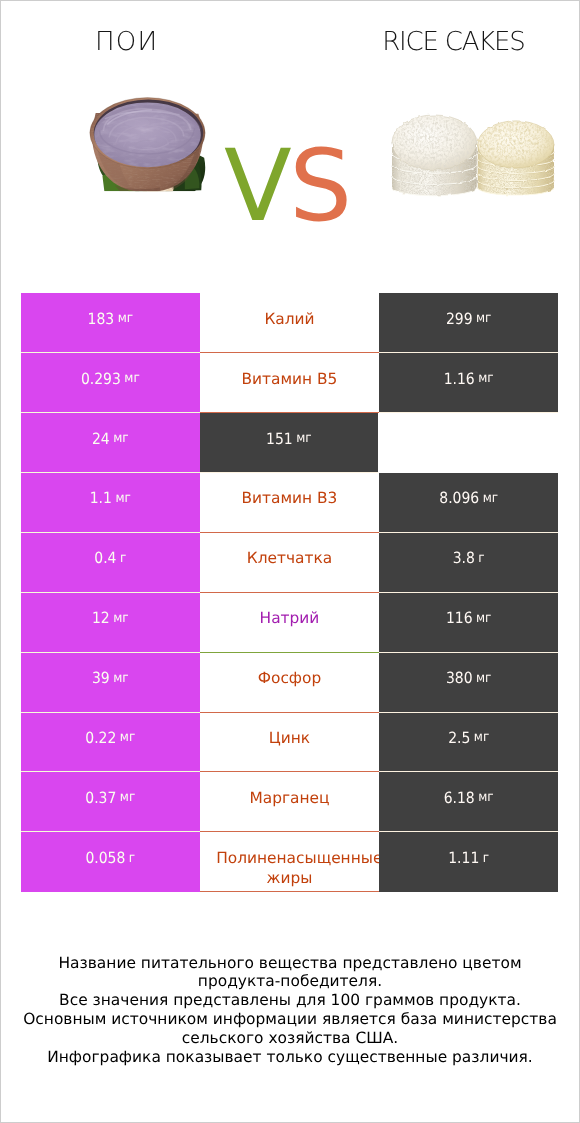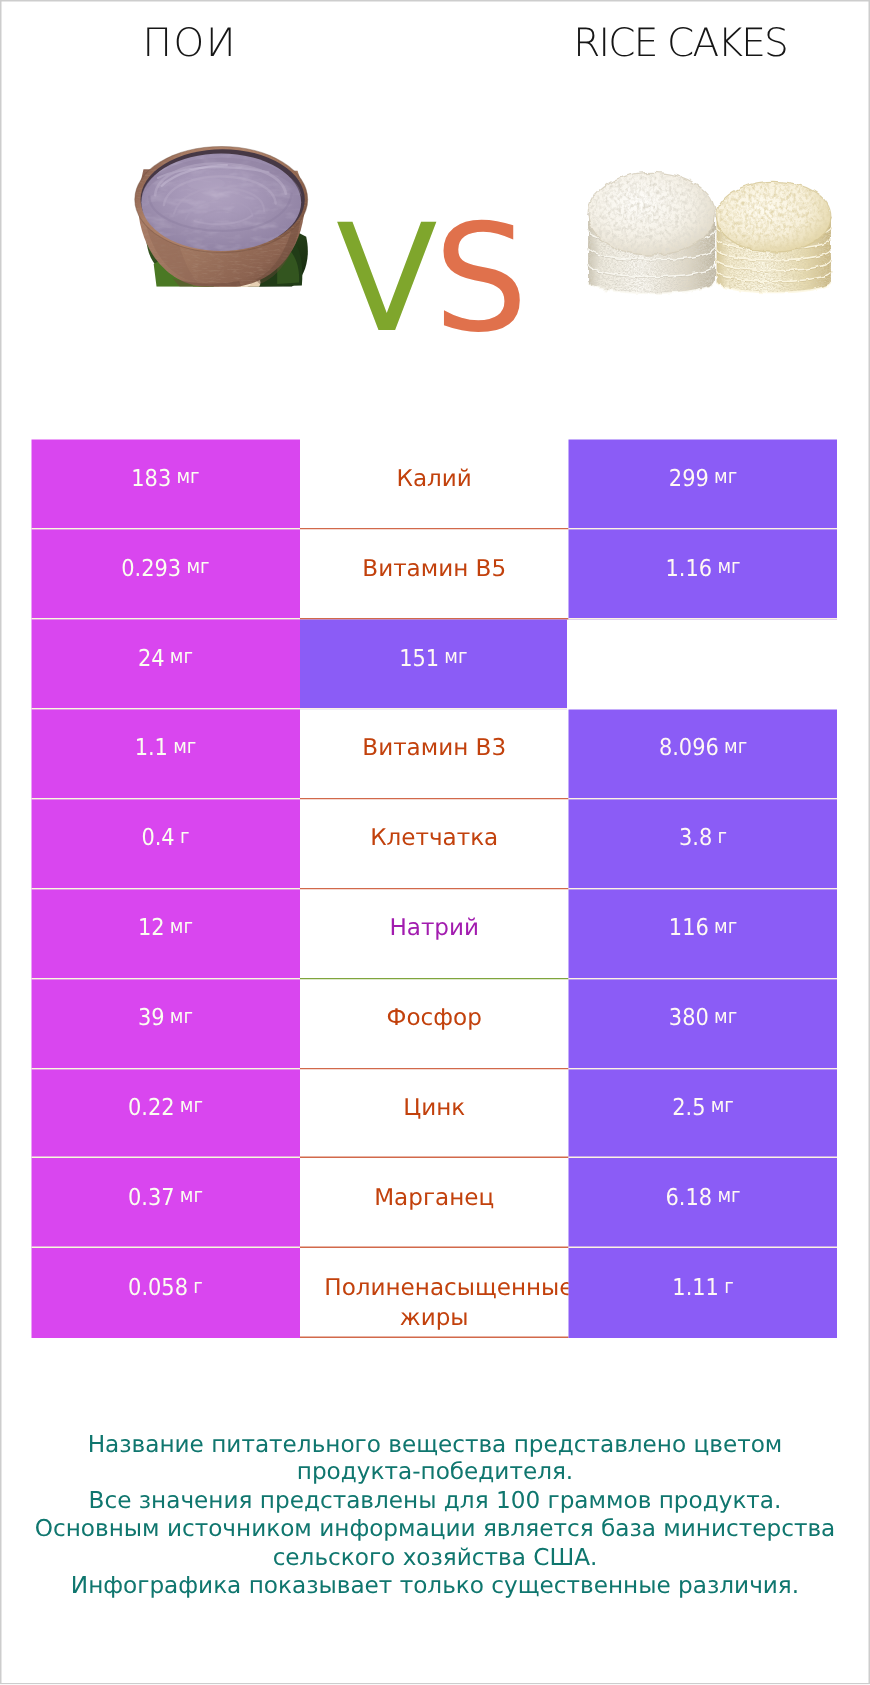--- a/index.html
+++ b/index.html
@@ -18,21 +18,21 @@
     background:#fff;
     overflow:hidden;
   }
   .pageborder{
     position:absolute;left:0;top:0;width:580px;height:1123px;
     box-sizing:border-box;border:1px solid #cdcdcd;
     pointer-events:none;z-index:5;
   }
   
   .hdr{position:absolute;left:0;top:0;width:580px;height:270px;}
-  .ttl{position:absolute;top:16px;font-size:26px;color:#161616;font-weight:200;
+  .ttl{position:absolute;top:29px;font-size:26px;color:#161616;font-weight:200;
        font-family:"DejaVu Sans",sans-serif;
        letter-spacing:-1.2px;white-space:nowrap;text-align:center;line-height:26px;}
   .ttl-l{left:6px;width:240px;letter-spacing:1.2px;text-indent:1.2px;}
   .ttl-r{left:334px;width:240px;text-indent:-1.2px;}
   .vs{position:absolute;left:218px;top:142px;width:140px;text-align:center;
       font-family:"DejaVu Sans",sans-serif;
       font-size:99px;font-weight:400;line-height:90px;letter-spacing:-2.5px;
       text-indent:-2.5px;}
   .vs .v{color:#7fa62c;}
   .vs .s{color:#e0714c;}
@@ -46,32 +46,32 @@
   .cell{display:flex;align-items:center;justify-content:center;
         box-sizing:border-box;font-size:15.5px;white-space:nowrap;
         padding-bottom:8px;
         font-family:"DejaVu Sans Condensed","DejaVu Sans",sans-serif;}
   .c-left{width:178.6px;color:#fbfff0;background:#d946ef;
           border-bottom:1.7px solid #f6fdda;}
   .c-mid{width:179.8px;background:#fff;color:#c2410c;font-size:15.4px;
          font-family:"DejaVu Sans",sans-serif;overflow:hidden;
          border-bottom:1.2px solid #d2694a;}
   .c-mid.win-green{color:#a21caf;border-bottom-color:#7fa53c;}
-  .c-right{width:178.6px;color:#fff9f4;background:#8b5cf6;
+  .c-right{width:178.6px;color:#fff9f4;background:#404040;
            border-bottom:1.7px solid #fdf3e1;}
   .row:last-child .c-left,.row:last-child .c-right{border-bottom:none;}
   .unit{font-size:13.4px;margin-left:3.5px;}
   .mlabel{display:block;text-align:center;width:146.6px;line-height:19.9px;
           white-space:normal;position:relative;top:1px;}
   .c-mid.two-line .mlabel{top:11px;}
 
   
   .foot{position:absolute;left:21px;top:953.5px;width:538px;text-align:center;
         font-family:"DejaVu Sans",sans-serif;
-        font-size:15.45px;line-height:18.9px;color:#0f766e;font-weight:400;}
+        font-size:15.45px;line-height:18.9px;color:#000000;font-weight:400;}
 </style>
 </head>
 <body>
 
 <div class="page">
   <div class="pageborder"></div>
   <div class="hdr">
     <div class="ttl ttl-l">ПОИ</div>
     <div class="ttl ttl-r">RICE CAKES</div>
 

